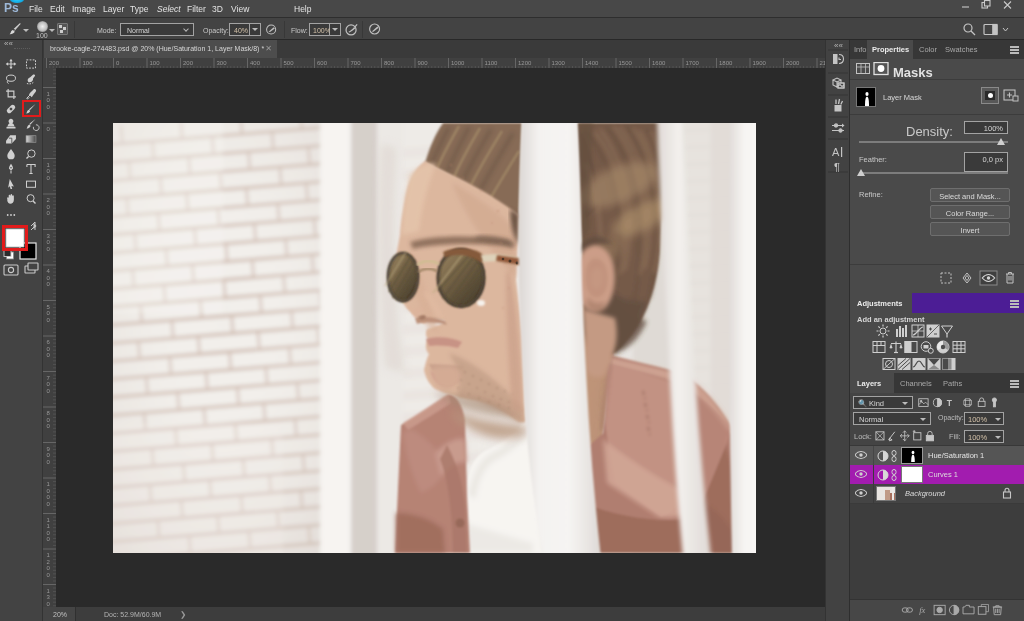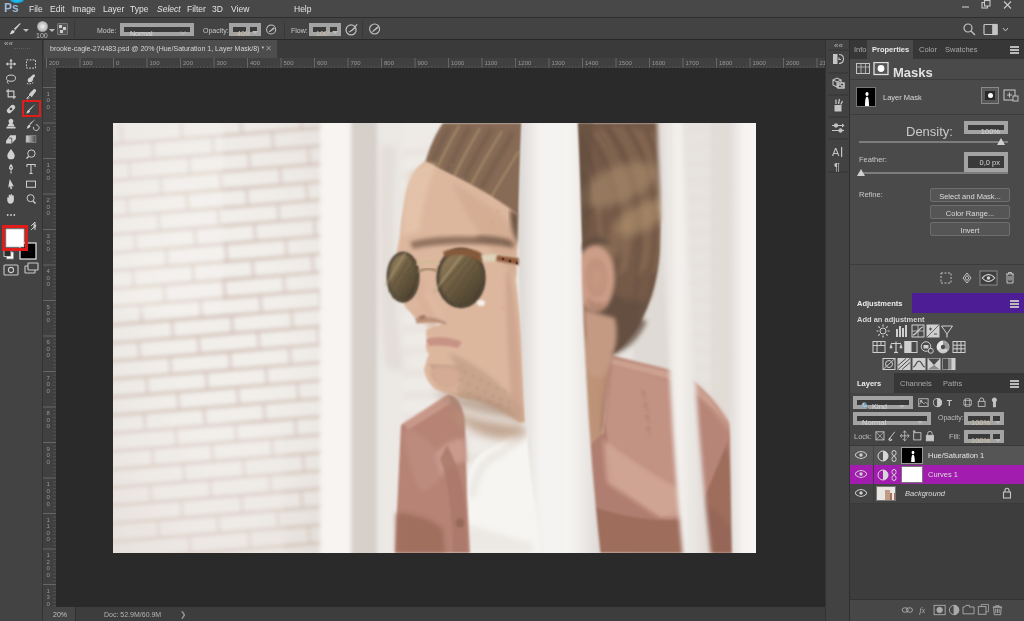--- a/index.html
+++ b/index.html
@@ -10,21 +10,21 @@
 
   
   #menubar { position:absolute; left:0; top:0; width:1024px; height:17px;
     background:#484848; color:#e3e3e3; font-size:8.5px;padding-left:48px; }
   #menubar .mi { position:absolute; top:4px; }
 
   
   #optbar { position:absolute; left:0; top:17px; width:1024px; height:23px;
     background:#434343; border-top:1px solid #2e2e2e; border-bottom:1px solid #282828;
     color:#c8c8c8; font-size:7.5px; }
-  .field { position:absolute; background:#3a3a3a; border:4px solid #a3a3a3; color:#d6d6d6; }
+  .field { position:absolute; background:#3a3a3a; border:1px solid #a3a3a3; color:#d6d6d6; }
 
   
   #toolbar { position:absolute; left:0; top:40px; width:43px; height:581px; background:#434343; border-right:1px solid #333; }
 
   
   #tabbar { position:absolute; left:43px; top:40px; width:782px; height:18px; background:#3a3a3a; }
   #doctab { position:absolute; left:1px; top:0; width:233px; height:18px; background:#4d4d4d; color:#d6d6d6; font-size:7px; white-space:nowrap; overflow:hidden; }
   #hruler { position:absolute; left:43px; top:58px; width:782px; height:10px; background:#404040; }
   #vruler { position:absolute; left:43px; top:68px; width:13px; height:539px; background:#404040; }
   #canvas { position:absolute; left:56px; top:68px; width:769px; height:539px; background:#2a2a2a; }

